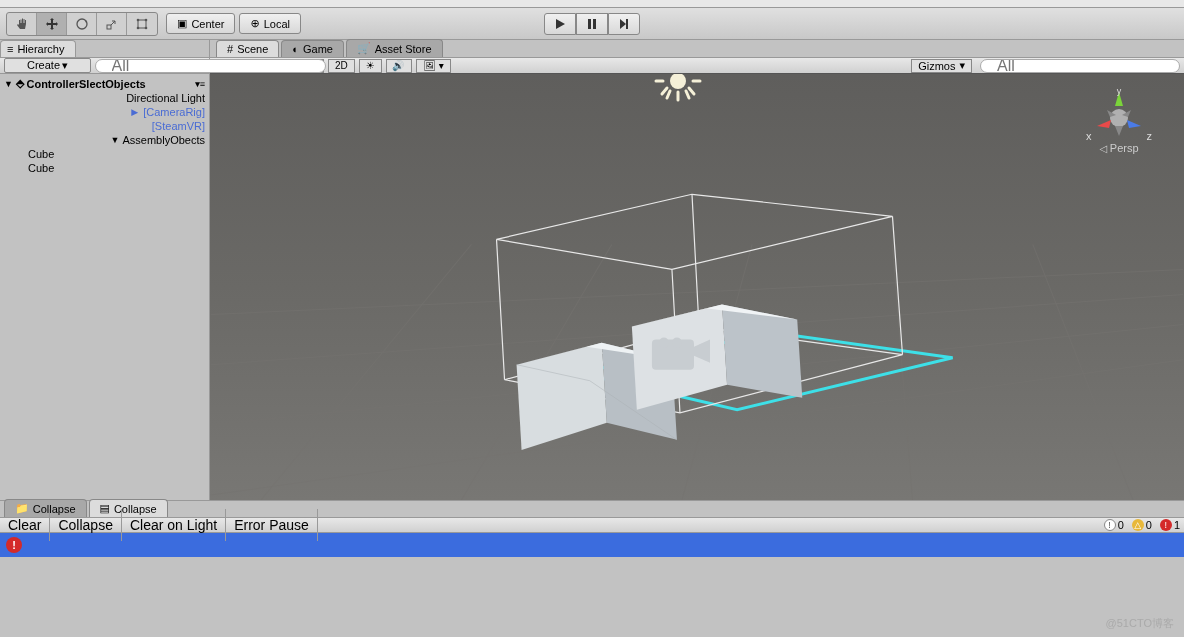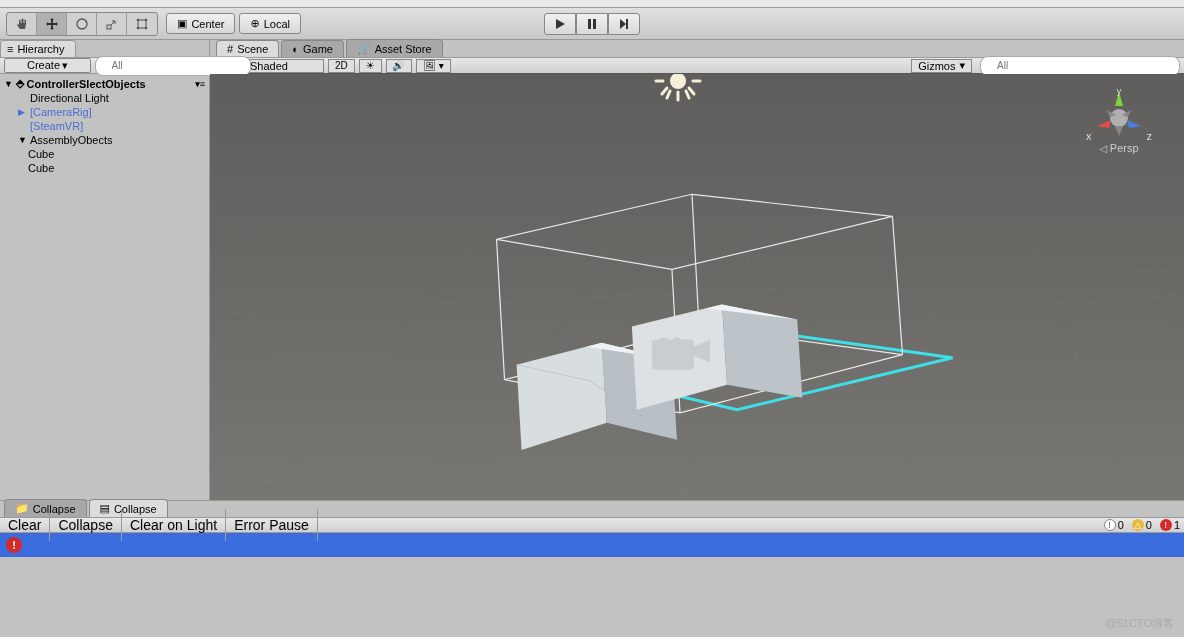--- a/index.html
+++ b/index.html
@@ -22,26 +22,26 @@
 
 
 .main-area { display: flex; height: 460px; }
 
 
 .hierarchy-panel { width: 210px; background: #c2c2c2; border-right: 1px solid #999; display: flex; flex-direction: column; }
 .panel-tab-row { height: 18px; display: flex; align-items: center; border-bottom: 1px solid #999; }
 .panel-tab { padding: 2px 10px 2px 6px; background: #dcdcdc; border: 1px solid #999; border-bottom: none; border-radius: 4px 4px 0 0; display: flex; align-items: center; gap: 4px; }
 .panel-toolbar { height: 16px; background: linear-gradient(#e8e8e8,#d0d0d0); display: flex; align-items: center; padding: 0 4px; border-bottom: 1px solid #999; }
 .create-btn { font-size: 10px; padding: 0 22px; border: 1px solid #888; background: #e0e0e0; border-radius: 2px; cursor: pointer; display: flex; align-items: flex-start; gap: 2px; }
-.search-box { flex: 1; height: 20px; margin-left: 4px; background: #fff; border: 1px solid #aaa; border-radius: 8px; padding: 0 6px 0 16px; font-size: 10px; position: relative; }
+.search-box { flex: 1; height: 14px; margin-left: 4px; background: #fff; border: 1px solid #aaa; border-radius: 8px; padding: 0 6px 0 16px; font-size: 16px; position: relative; }
 .search-box::before { content: "🔍"; position: absolute; left: 3px; top: 0px; font-size: 9px; opacity: 0.6; }
 .tree { padding: 2px 0; background: #c2c2c2; flex: 1; }
 .tree-row { padding: 1px 4px; display: flex; align-items: center; gap: 2px; cursor: pointer; font-size: 11px; }
 .tree-row.bold { font-weight: bold; }
-.tree-row.indent1 { padding-left: 18px; }
+.tree-row.indent1 { padding-left: 18px; justify-content: flex-end; }
 .tree-row.indent2 { padding-left: 16px; }
 .tree-row.blue { color: #4a6cd4; }
 .arrow { font-size: 9px; width: 10px; display: inline-block; }
 
 
 .scene-area { flex: 1; display: flex; flex-direction: column; background: #4a4a4a; }
 .scene-tabs-row { height: 18px; background: #c2c2c2; display: flex; align-items: flex-end; padding-left: 6px; gap: 2px; border-bottom: 1px solid #999; }
 .scene-tab { padding: 2px 10px; background: #a8a8a8; border: 1px solid #888; border-bottom: none; border-radius: 4px 4px 0 0; display: flex; align-items: center; gap: 4px; cursor: pointer; }
 .scene-tab.active { background: #dcdcdc; }
 .scene-toolbar { height: 16px; background: linear-gradient(#e8e8e8,#d0d0d0); display: flex; align-items: center; padding: 0 4px; border-bottom: 1px solid #555; gap: 4px; }

